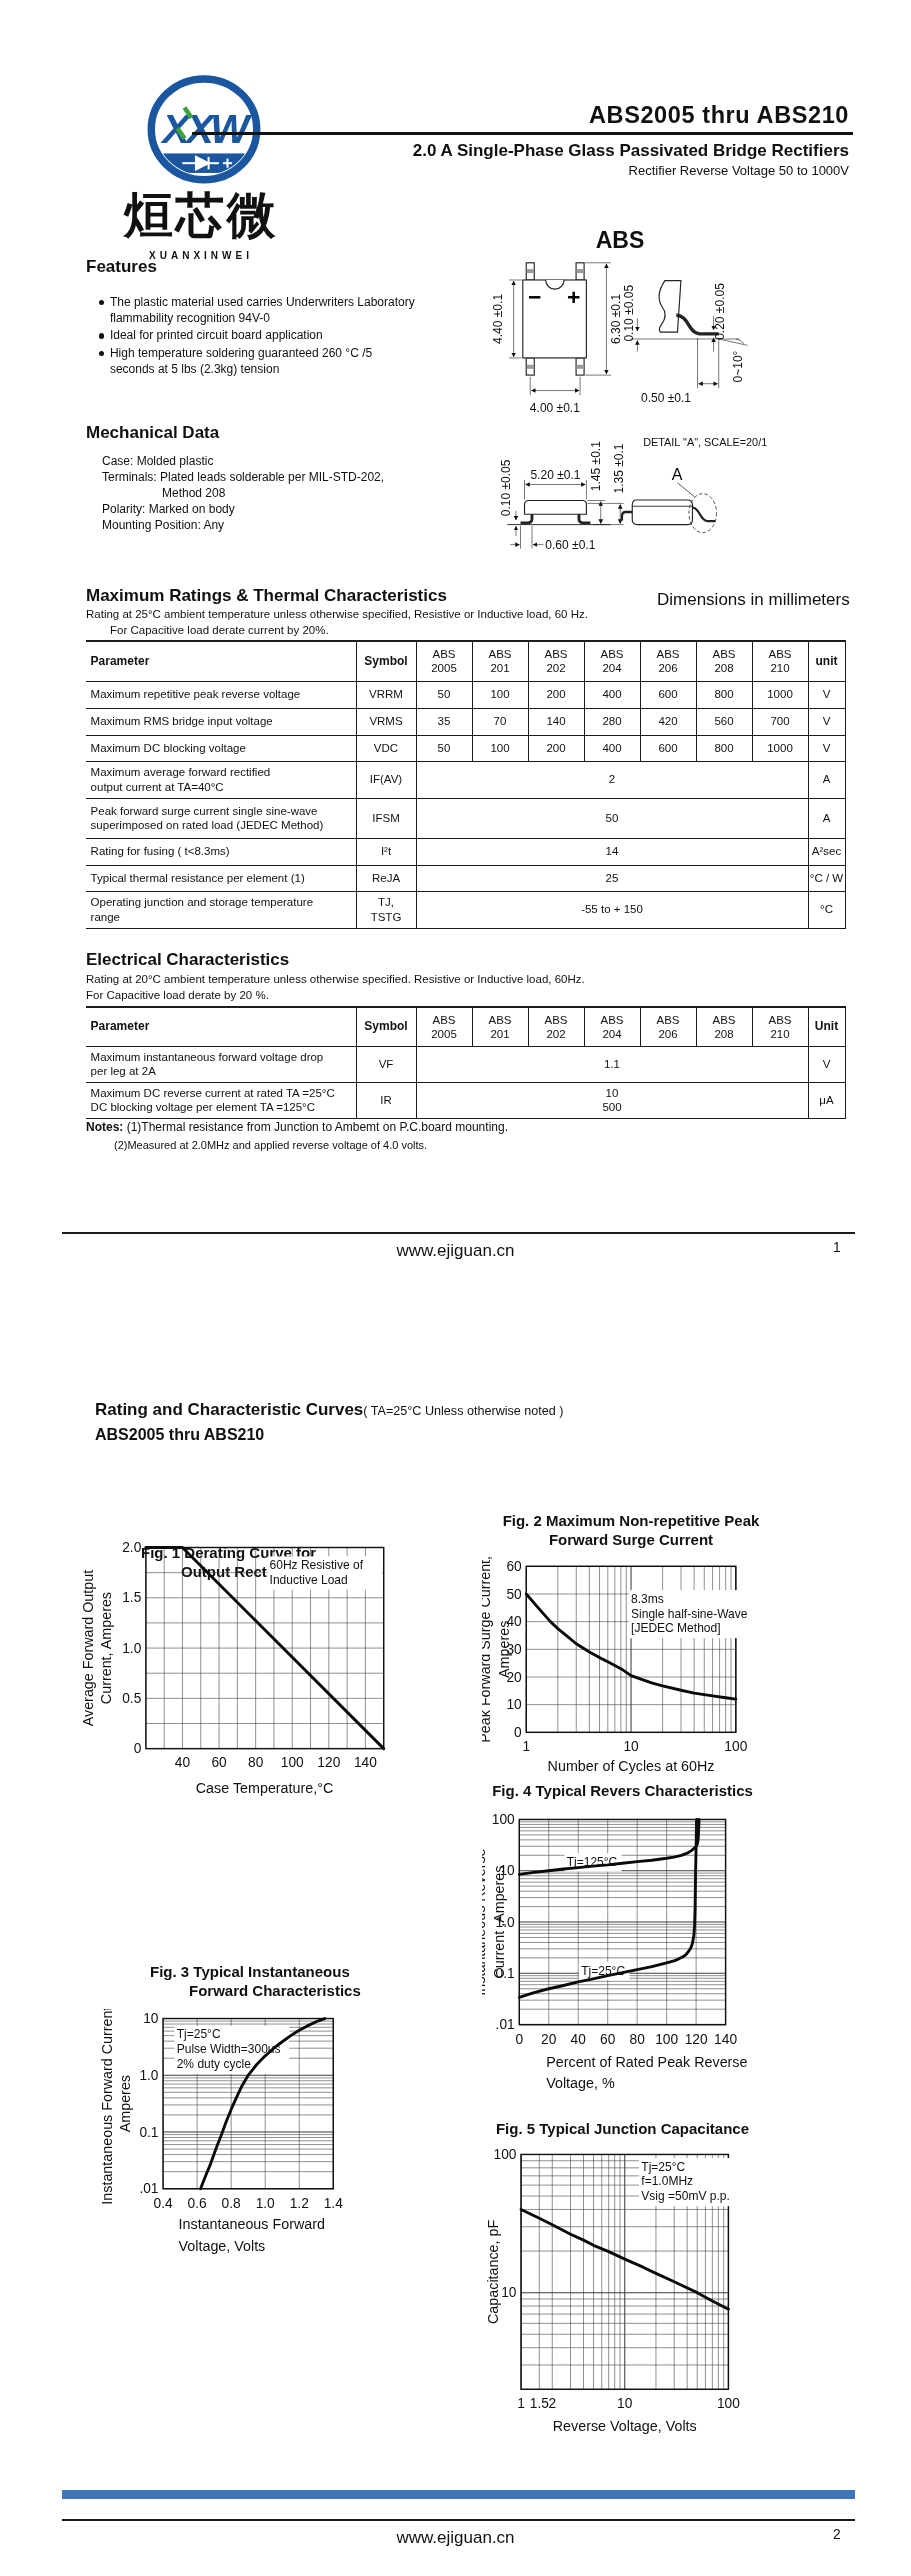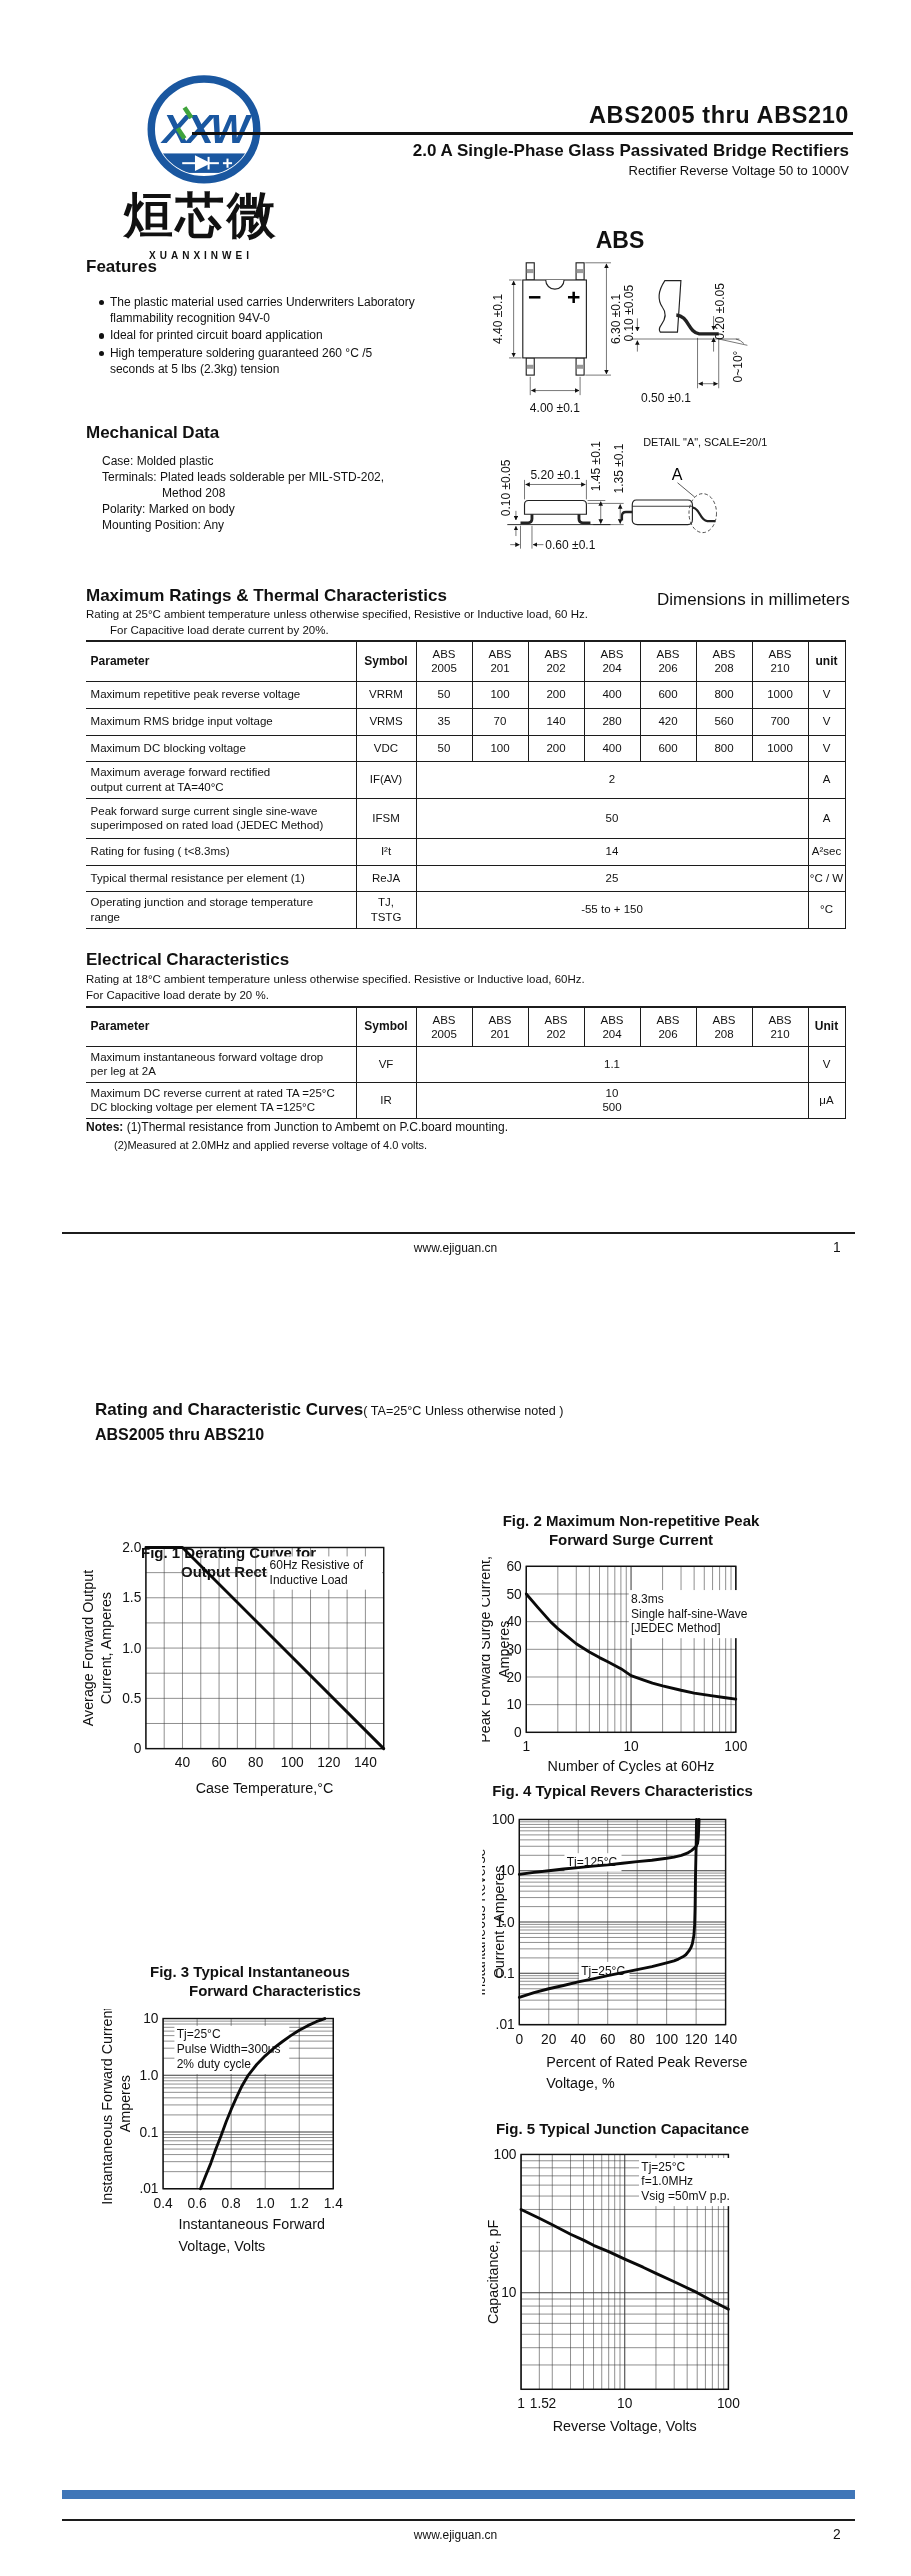--- a/index.html
+++ b/index.html
@@ -51,21 +51,21 @@
   table.spec th:first-child,table.spec td:first-child{border-left:none;text-align:left;padding-left:4.6px;}
   table.spec th:last-child,table.spec td:last-child{border-right:0.6px solid #1c1c1c;}
   table.spec th.lab{font-weight:bold;font-size:12px;}
   #notes1{left:86px;top:1120px;font-size:12px;}
   #notes2{left:114px;top:1139px;font-size:11px;}
 
   
   .foot-rule{left:62px;width:793px;height:1.7px;background:#1c1c1c;}
   #f1-rule{top:1232px;}
   #f2-rule{top:2519px;}
-  .foot-url{left:341px;width:229px;text-align:center;font-size:12px;}
+  .foot-url{left:341px;width:229px;text-align:center;font-size:17px;}
   #f1-url{top:1241px;}
   #f2-url{top:2528px;}
   .foot-pg{font-size:13.8px;}
   #f1-pg{left:833px;top:1240px;}
   #f2-pg{left:833px;top:2527px;}
   #f2-bar{left:62px;top:2490px;width:793px;height:9.2px;}
 
   
   #p2-h{left:95px;top:1400px;font-size:17px;}
   #p2-h small{font-weight:normal;font-size:12.6px;}
@@ -365,21 +365,21 @@
 range</td>
           <td>TJ,
 TSTG</td>
           <td colspan="7">-55 to + 150</td>
           <td>°C</td>
         </tr>
       </tbody>
     </table>
 
   <div id="elec-h" class="abs b sec-h">Electrical Characteristics</div>
-  <div id="elec-n1" class="abs sec-note">Rating at 18°C ambient temperature unless otherwise specified. Resistive or Inductive load, 60Hz.</div>
+  <div id="elec-n1" class="abs sec-note">Rating at 20°C ambient temperature unless otherwise specified. Resistive or Inductive load, 60Hz.</div>
   <div id="elec-n2" class="abs sec-note">For Capacitive load derate by 20 %.</div>
   <table id="t2" class="abs spec">
       <colgroup>
         <col style="width: 270px;">
         <col style="width: 60px;">
         <col style="width: 56px;">
         <col style="width: 56px;">
         <col style="width: 56px;">
         <col style="width: 56px;">
         <col style="width: 56px;">

